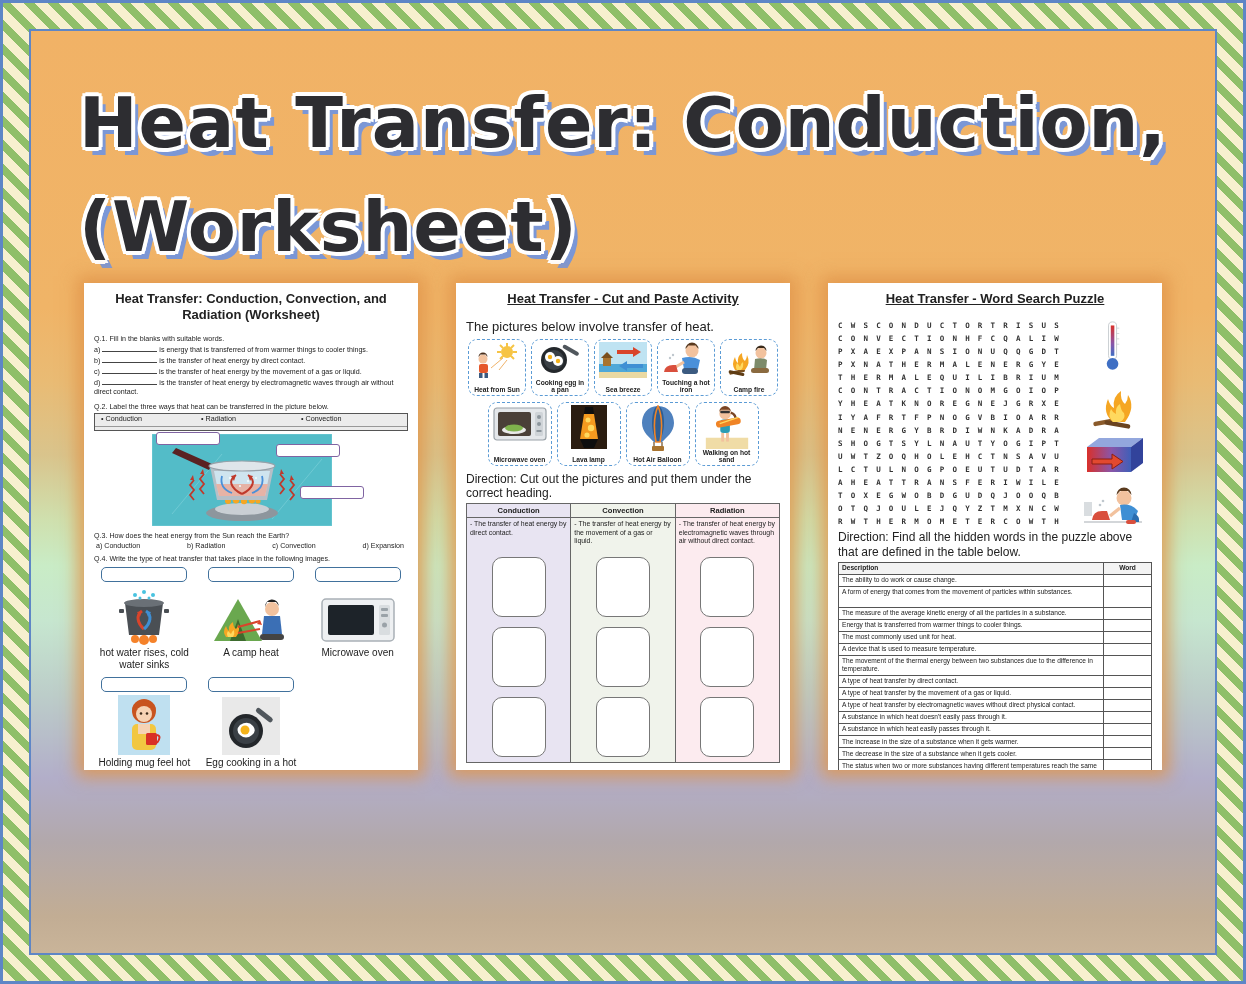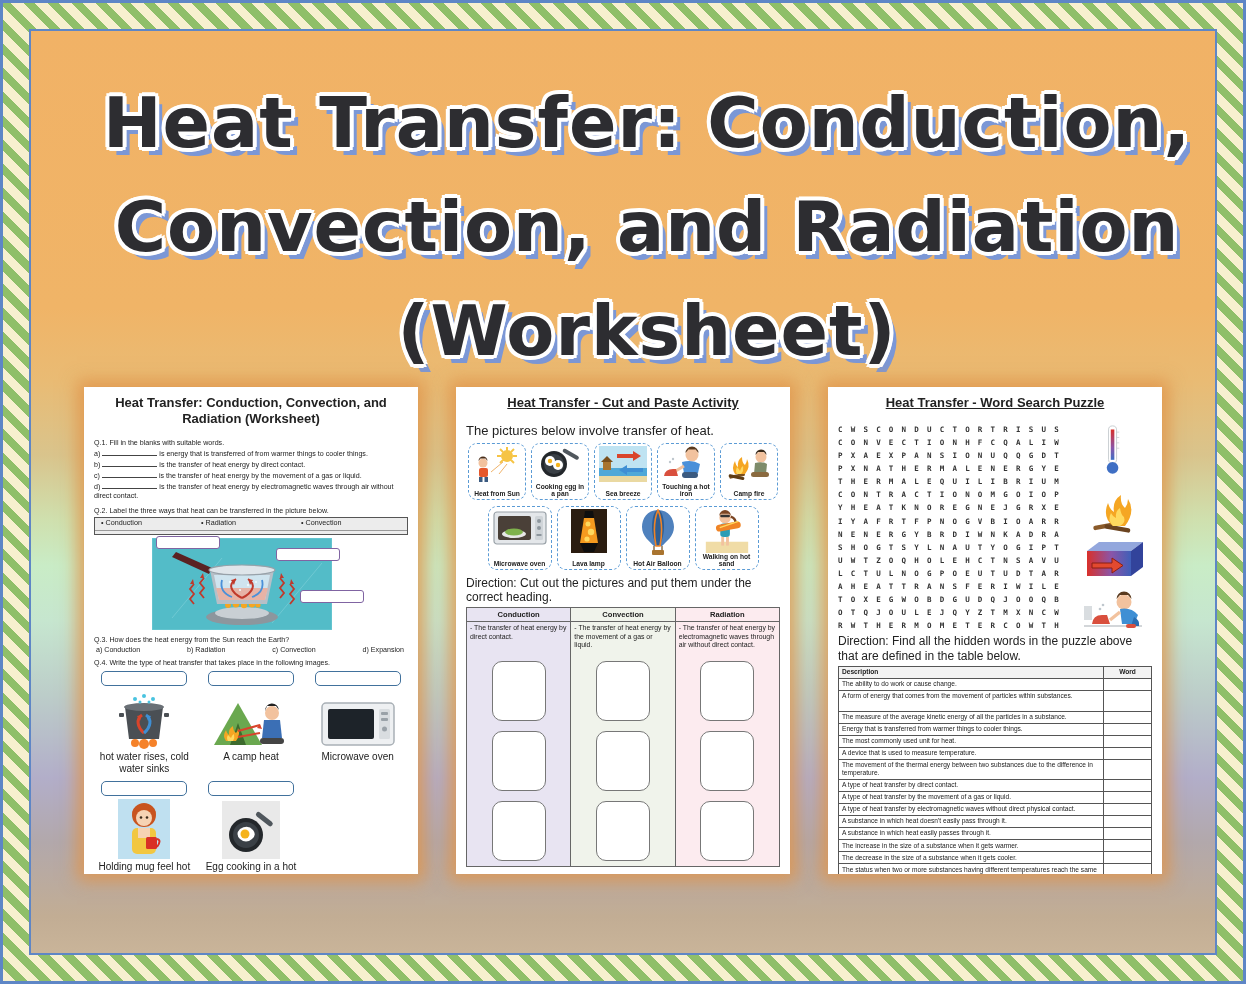--- a/index.html
+++ b/index.html
@@ -19,21 +19,21 @@
     background:linear-gradient(180deg,
       #f1b266 0%, #f0b467 30%, #e9bb74 38%,
       #d9c48c 46%, #cfe0ae 53%, #c9ecc6 58%,
       #c6e6cf 64%, #bccdc9 72%, #b2aec9 81%,
       #b2a8ab 88%, #c2ad94 96%, #c9b499 100%);
     overflow:hidden;
   }
 
   
   .big-title {
-    padding-top:40px; text-align:center;
+    padding-top:40px; 
     font-family:"DejaVu Sans", sans-serif; font-weight:bold;
     font-size:70px; line-height:104px; letter-spacing:1px; color:#2d2d31;padding-left:48px;
   }
   .big-title div {
     text-shadow:
       -3px -3px 0 #fff, 3px -3px 0 #fff, -3px 3px 0 #fff, 3px 3px 0 #fff,
       -4px 0 0 #fff, 4px 0 0 #fff, 0 -4px 0 #fff, 0 4px 0 #fff,
       7px 8px 0 #7b97d6;
   }
 
@@ -105,21 +105,20 @@
   .p3table td.tall { height:21px; }
 </style>
 </head>
 <body>
 
 <div class="poster">
  <div class="canvas">
 
   <div class="big-title">
     <div>Heat Transfer: Conduction,</div>
-    <div>Convection, and Radiation</div>
     <div>(Worksheet)</div>
   </div>
 
   <div class="pages">
 
    <div class="pg">
     <div class="pg-title">Heat Transfer: Conduction, Convection, and Radiation (Worksheet)</div>
 
     <div>
       <div class="qline"><span class="b">Q.1.</span> <span>Fill in the blanks with suitable words.</span></div>

